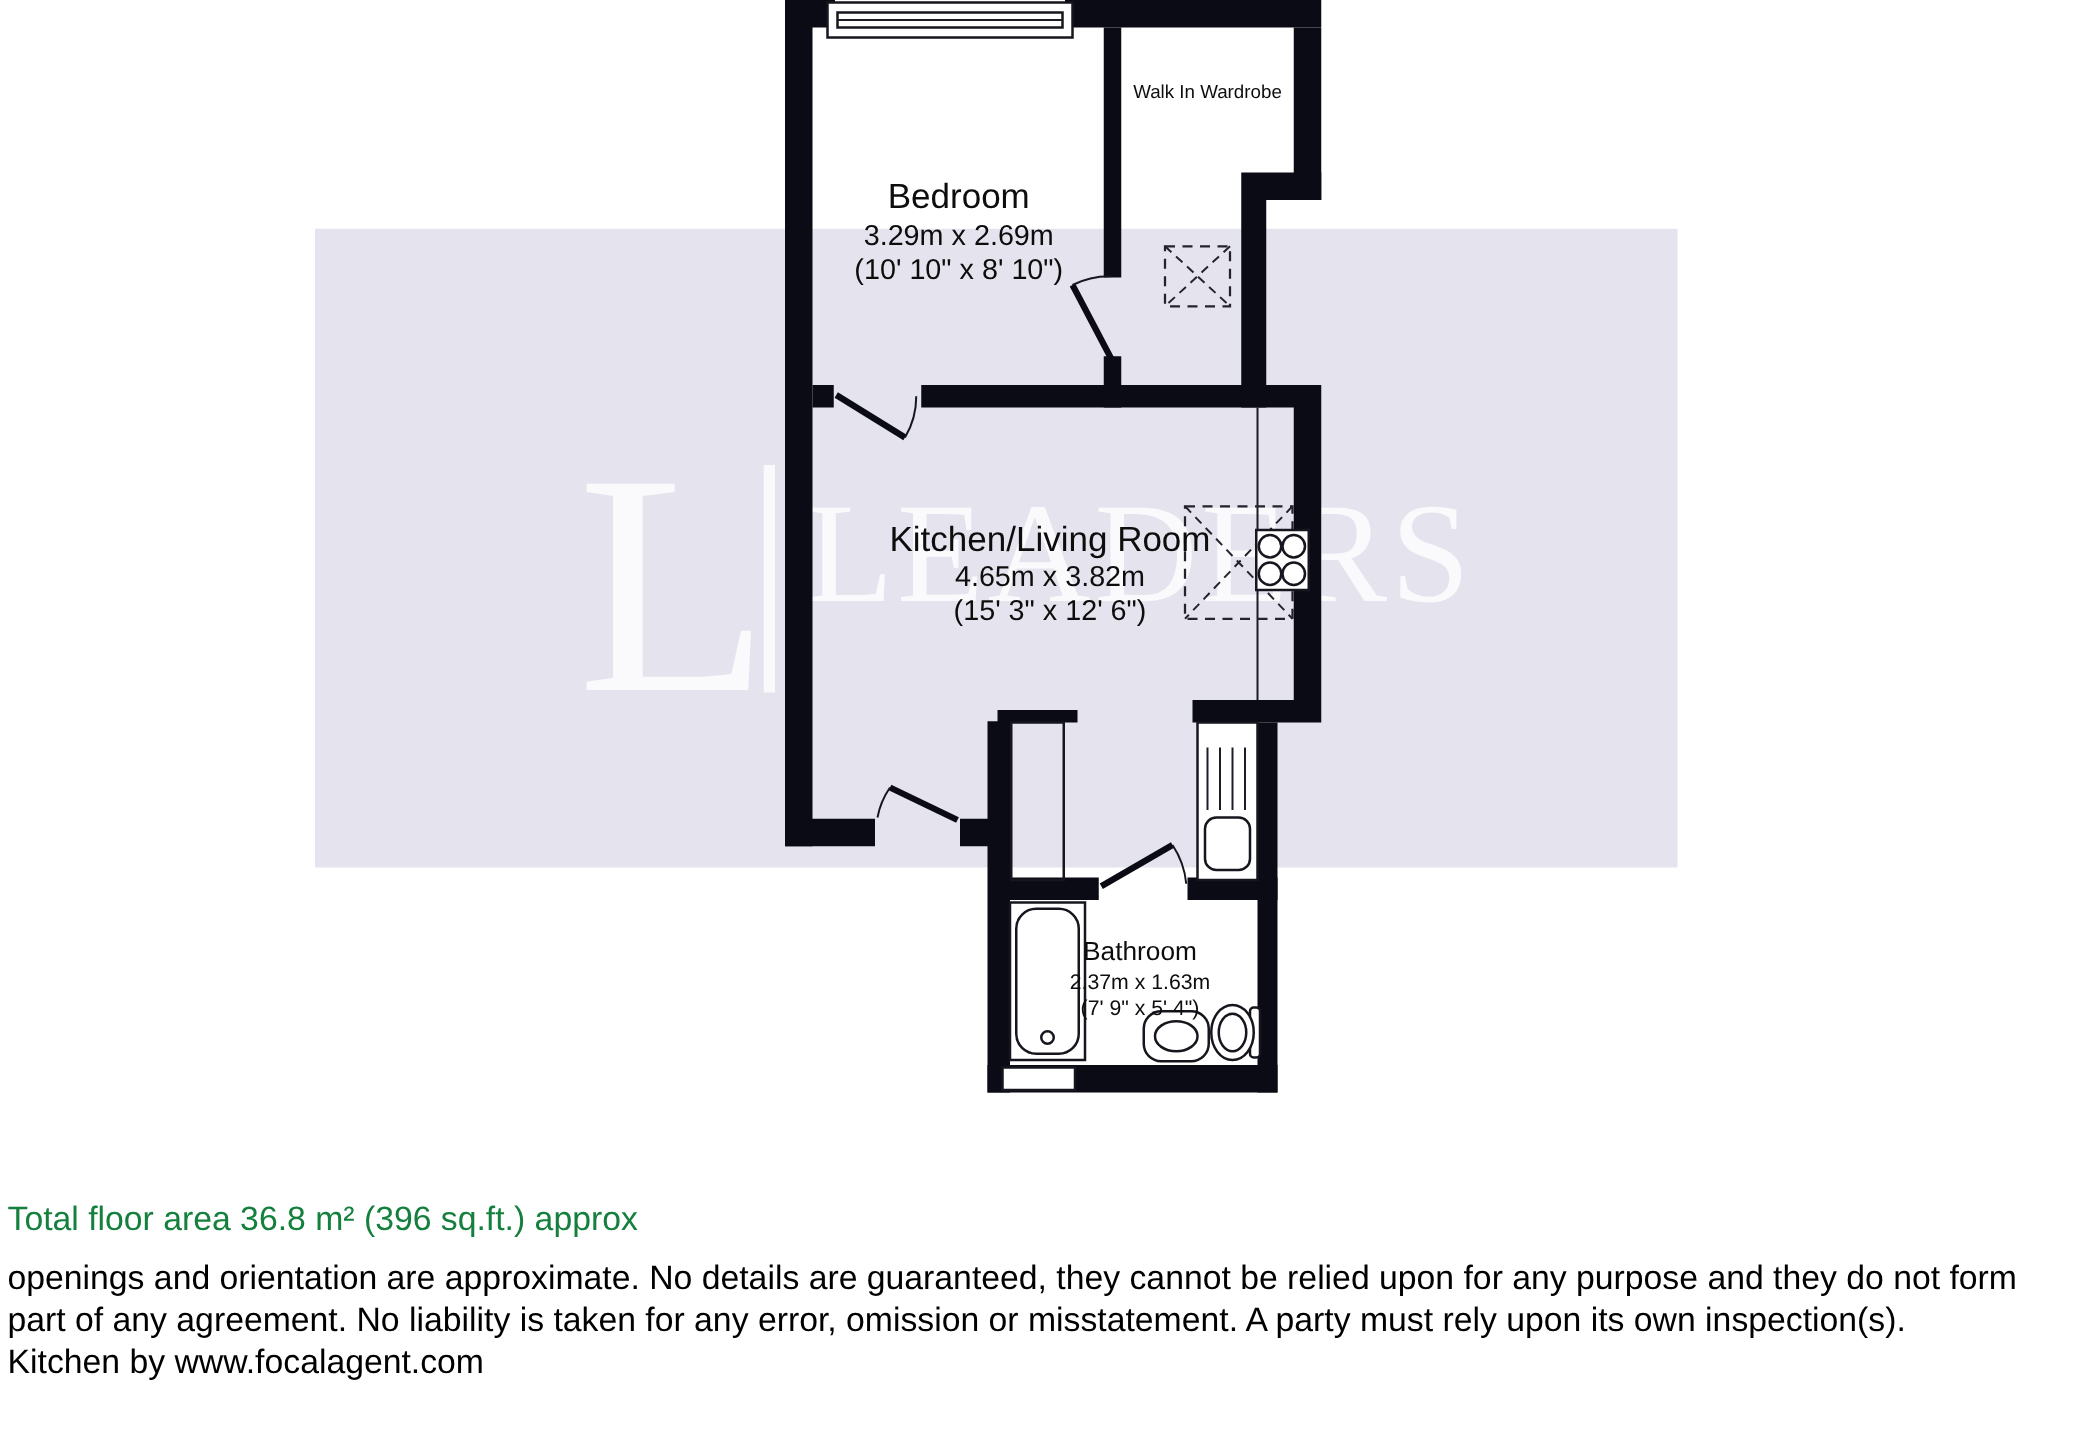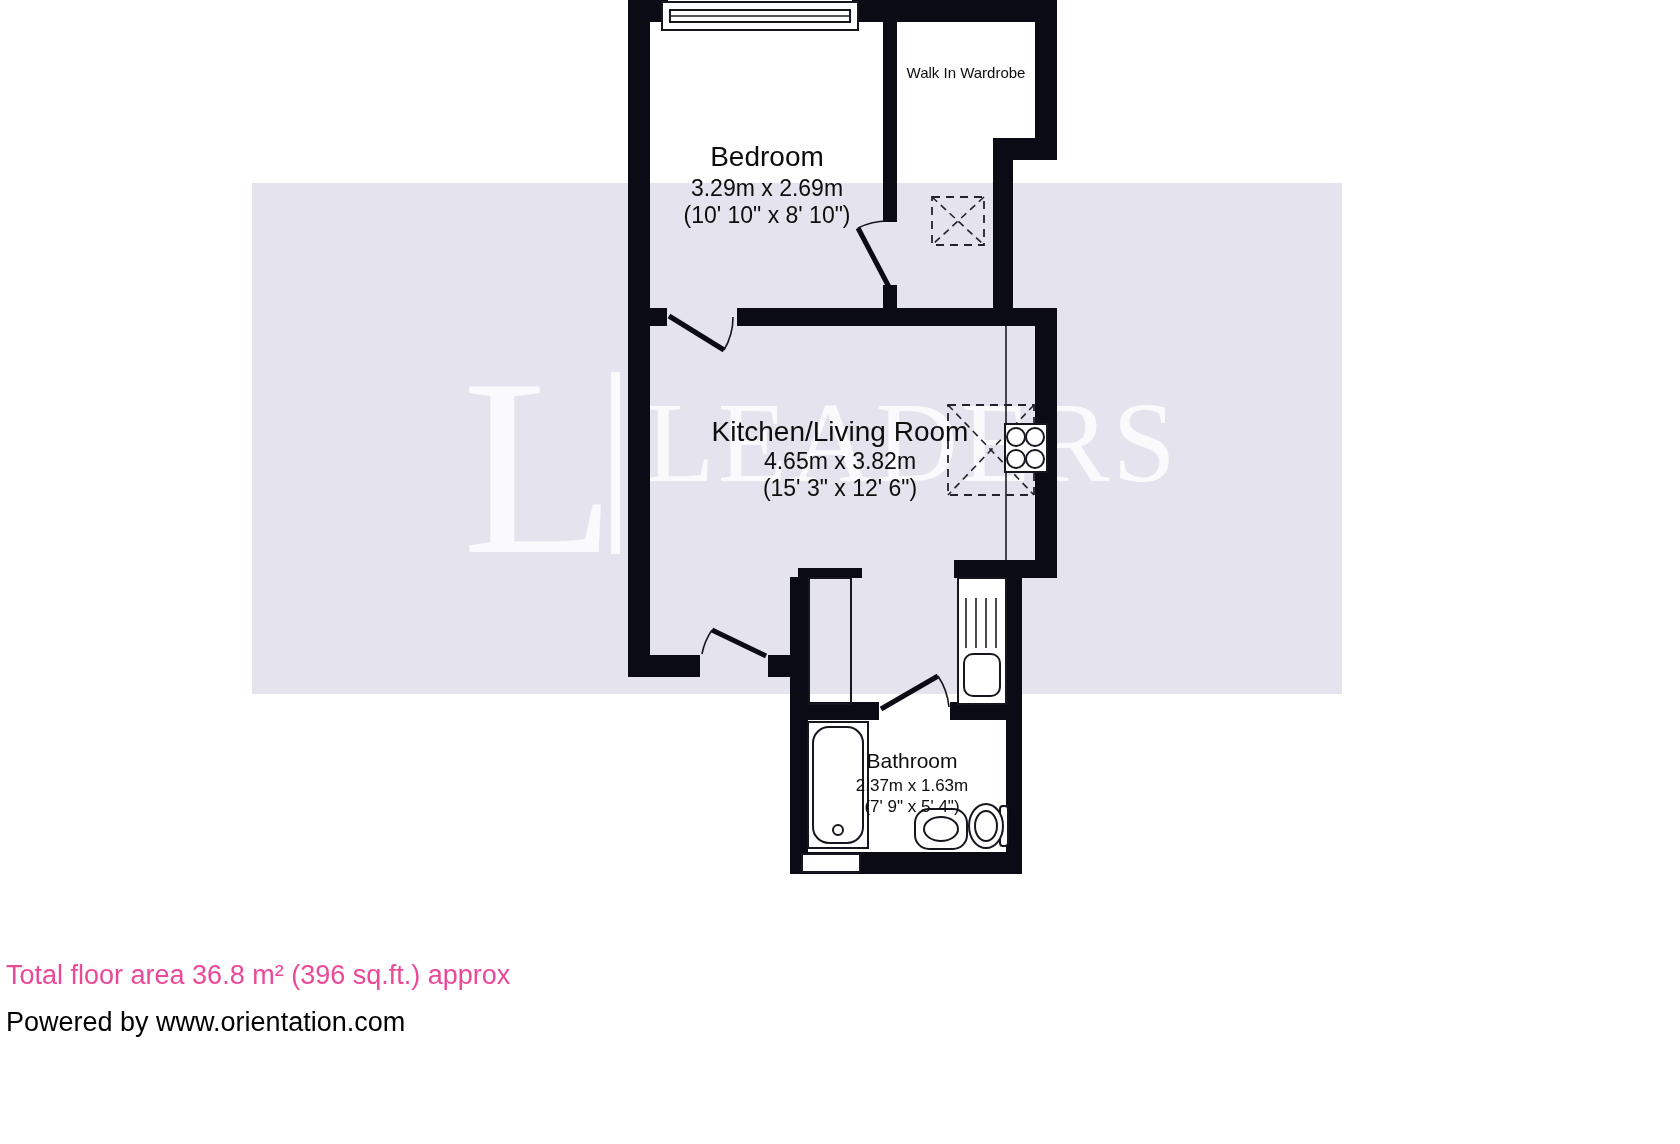--- a/index.html
+++ b/index.html
@@ -18,21 +18,21 @@
   .band{fill:#e5e4ee;}
   .wm{fill:#fafafc;font-family:"Liberation Serif",serif;}
   .lbl{fill:#0d0d0d;}
   .t-big{font-size:28px;}
   .t-dim{font-size:23px;}
   .t-ward{font-size:15px;}
   .t-bath{font-size:21px;}
   .t-bathdim{font-size:17px;}
   .mid{text-anchor:middle;}
   
-  .footer-total{position:absolute;left:6px;top:960px;font-size:27px;color:#ec4899;}
+  .footer-total{position:absolute;left:6px;top:960px;font-size:27px;color:#15803d;}
   .footer-disc{position:absolute;left:6px;top:1006px;font-size:27px;line-height:33.5px;color:#000;}
 </style>
 </head>
 <body>
 
 <div class="stage">
 
   <svg class="plan" width="1680" height="900" viewBox="0 0 1680 900">
 
     <rect class="band" x="252" y="183" width="1090" height="511"></rect>
@@ -155,16 +155,18 @@
     </g>
     <g>
       <text class="lbl t-bath mid" x="912" y="768">Bathroom</text>
       <text class="lbl t-bathdim mid" x="912" y="791">2.37m x 1.63m</text>
       <text class="lbl t-bathdim mid" x="912" y="812">(7' 9" x 5' 4")</text>
     </g>
   </svg>
 
   <div class="footer-total">Total floor area 36.8 m² (396 sq.ft.) approx</div>
   <div class="footer-disc">
-    <div>Powered by www.orientation.com</div>
+    <div>openings and orientation are approximate. No details are guaranteed, they cannot be relied upon for any purpose and they do not form</div>
+    <div>part of any agreement. No liability is taken for any error, omission or misstatement. A party must rely upon its own inspection(s).</div>
+    <div>Kitchen by www.focalagent.com</div>
   </div>
 
 </div>
 
 </body></html>

